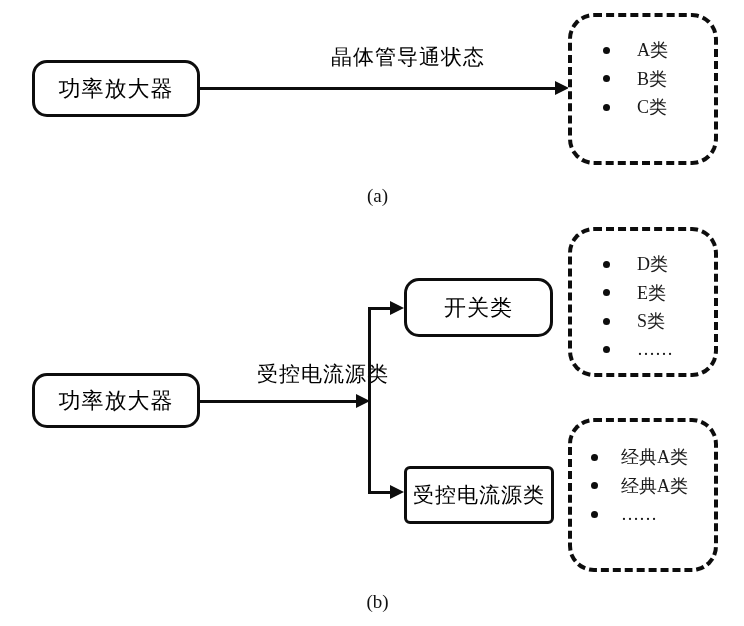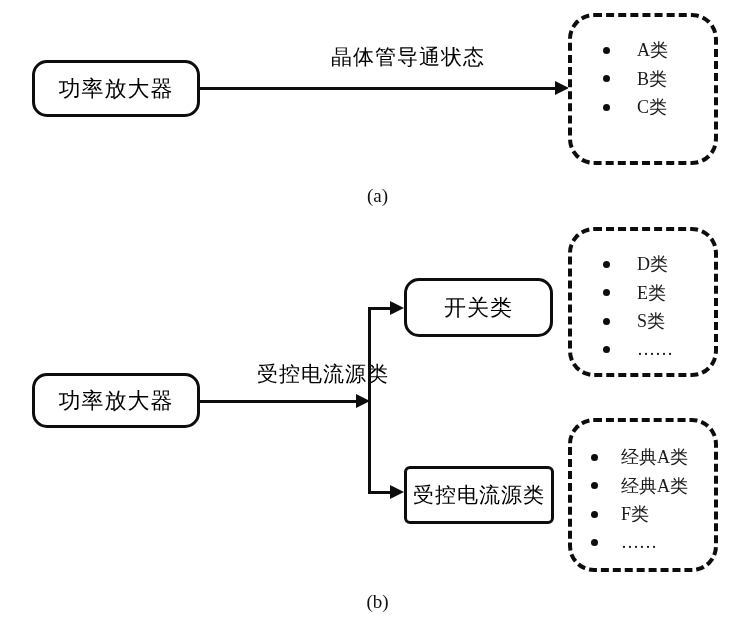--- a/index.html
+++ b/index.html
@@ -167,24 +167,20 @@
       <li>
           <span class="dot"></span>
           <span>经典A类</span>
         </li>
       <li>
           <span class="dot"></span>
           <span>经典A类</span>
         </li>
       <li>
           <span class="dot"></span>
-          <span>F类</span>
-        </li>
-      <li>
-          <span class="dot"></span>
           <span>……</span>
         </li>
     </ul>
   </div>
 
   <div class="caption" style="left:300px; top:591px; width:155px;">(b)</div>
 
 </div>
 
 </body></html>

